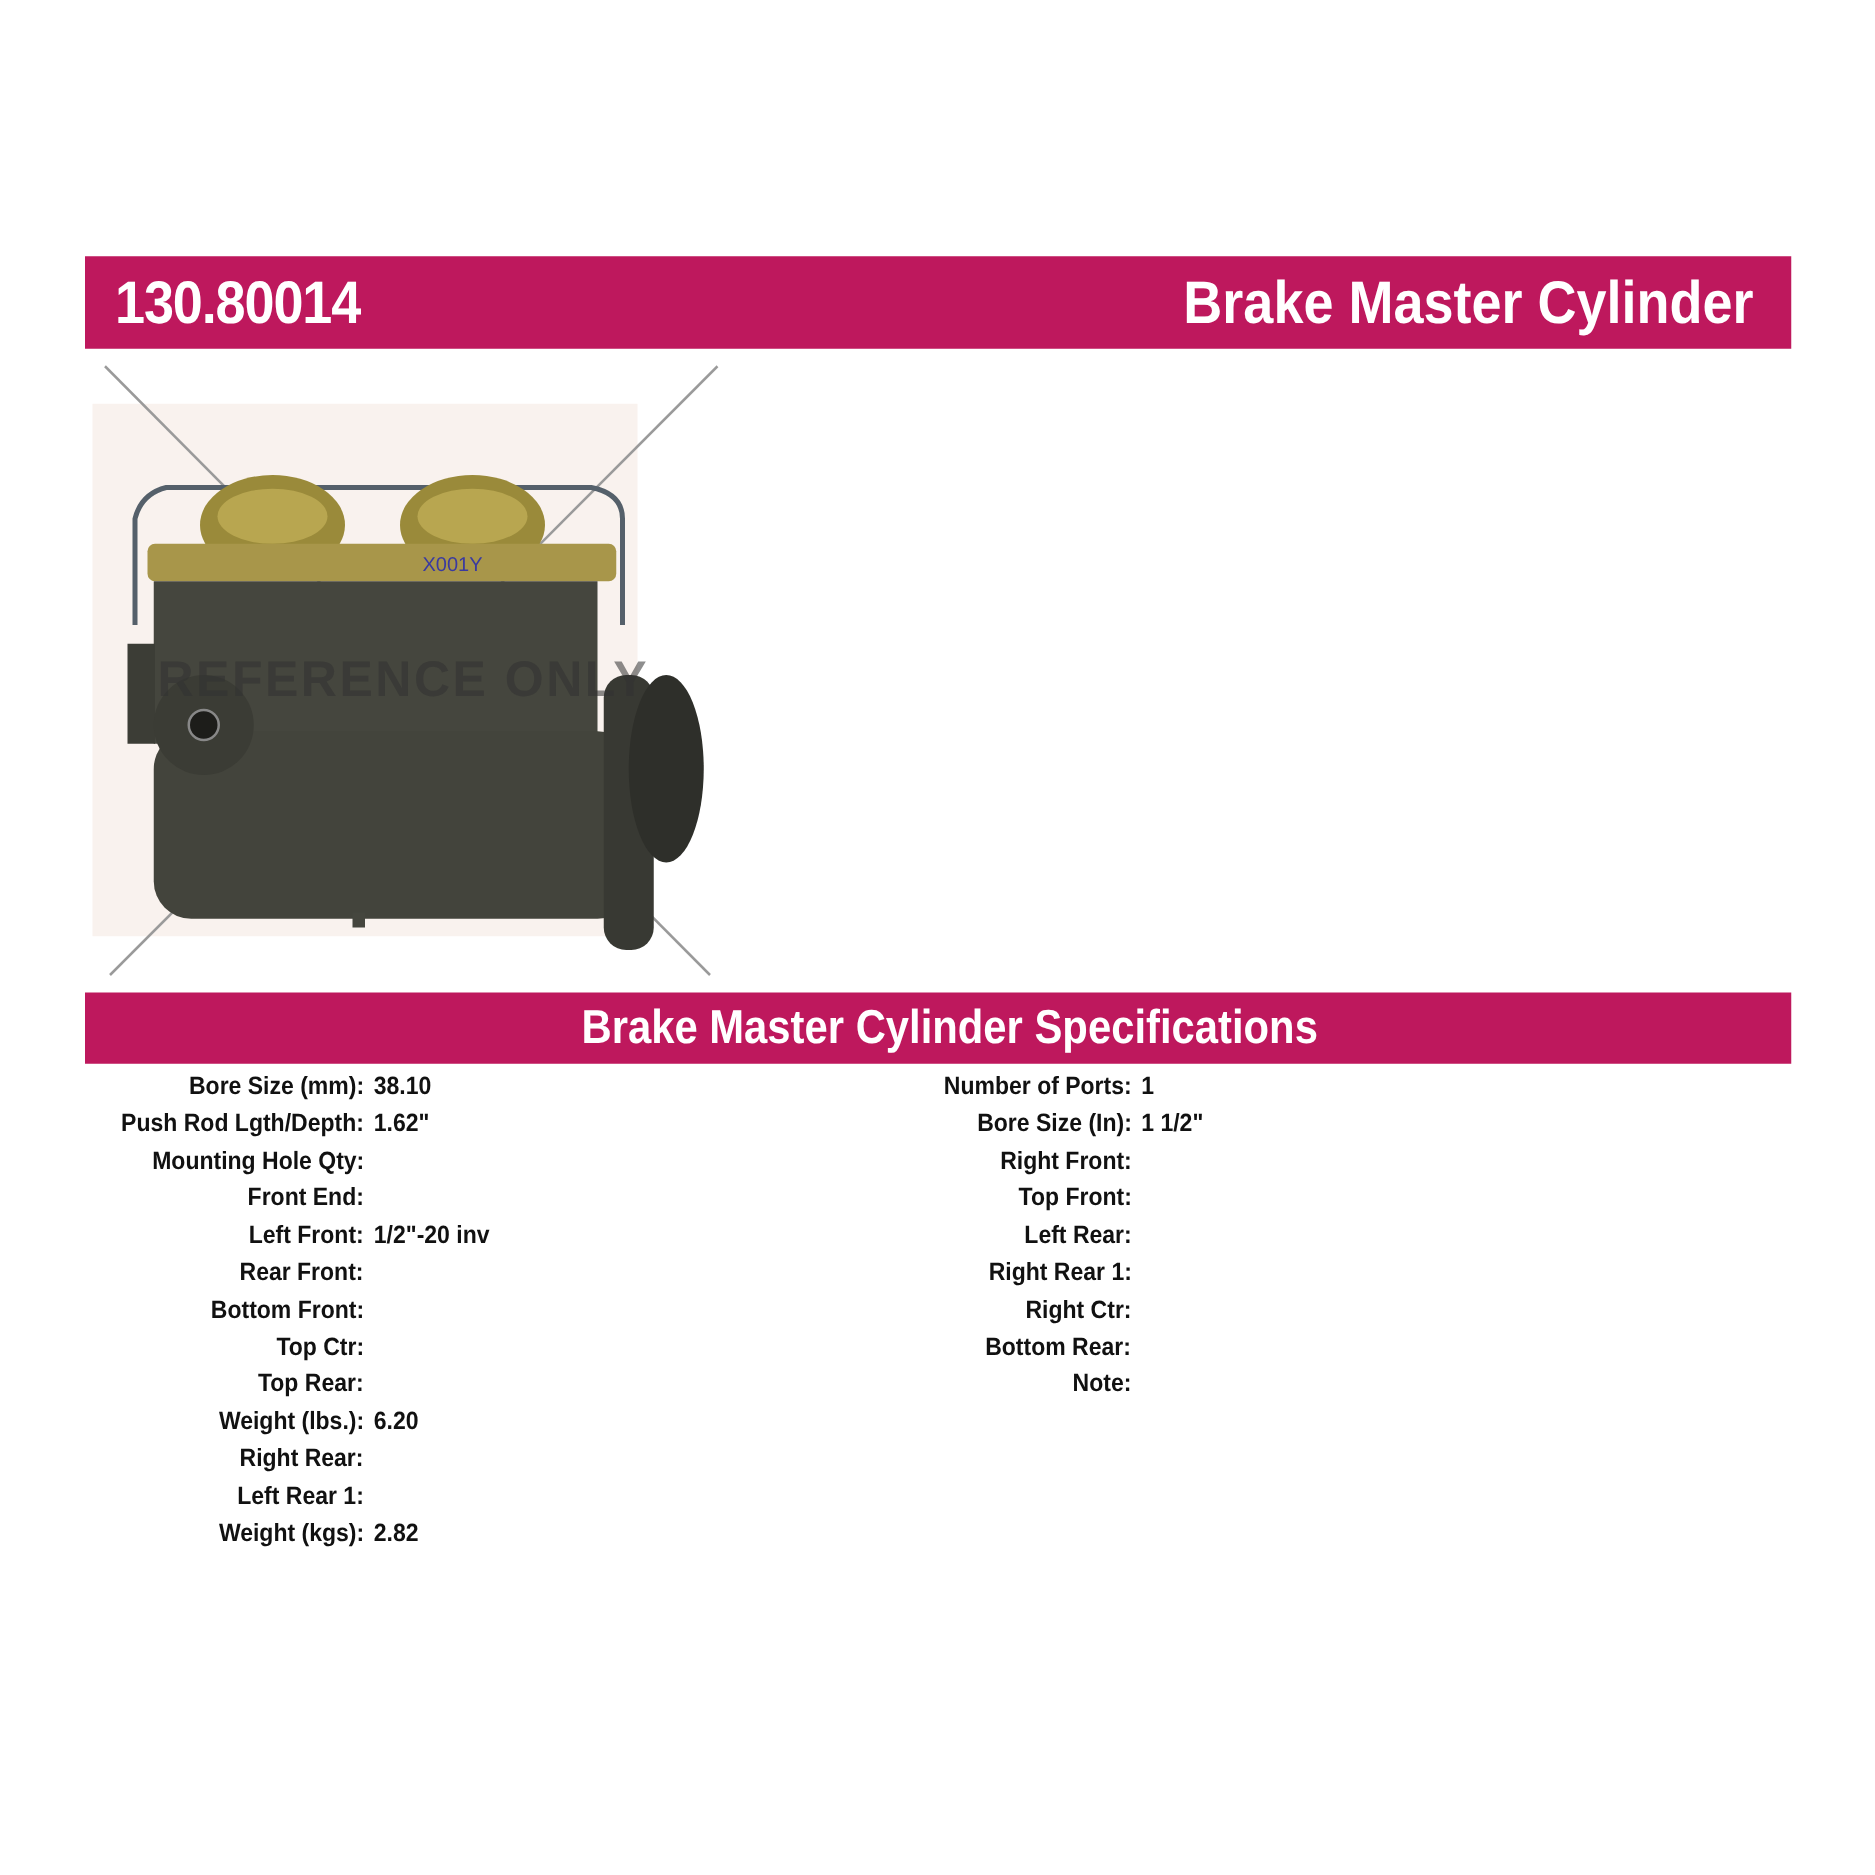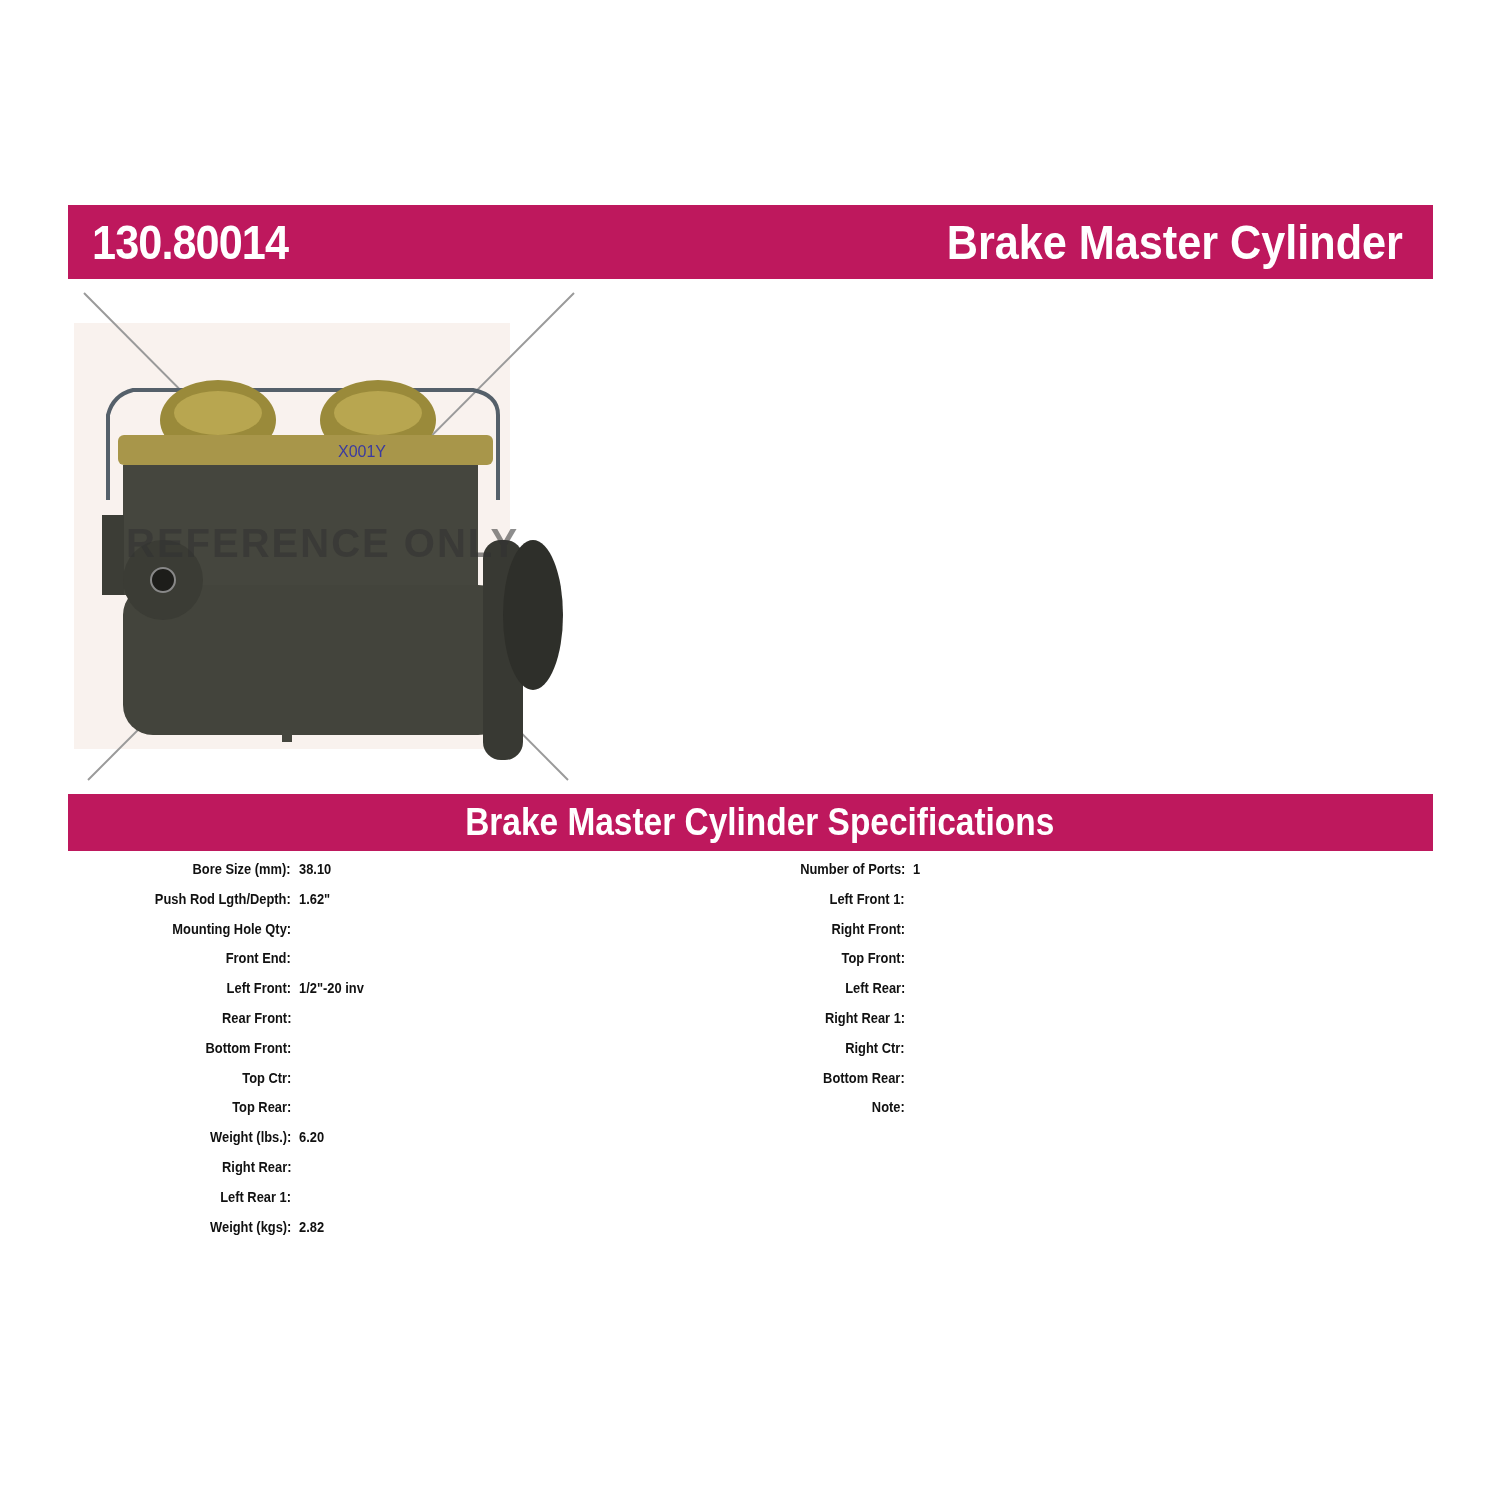--- a/index.html
+++ b/index.html
@@ -9,21 +9,21 @@
          font-weight:bold; box-sizing:border-box; }
   .title-bar { top:205px; height:74px; }
   .title-bar .pn { position:absolute; left:24px; top:10px; font-size:48px; letter-spacing:-1px; transform:scaleX(0.9); transform-origin:left center; }
   .title-bar .name { position:absolute; right:30px; top:10px; font-size:48px; transform:scaleX(0.9); transform-origin:right center; }
   .spec-bar { top:794px; height:57px; text-align:center;padding-left:18px; }
   .spec-bar span { display:inline-block; font-size:38px; line-height:57px; transform:scaleX(0.88); }
 
   .photo { position:absolute; left:74px; top:323px; width:436px; height:426px; background:#f9f2ee; }
   .photo svg { position:absolute; left:-6px; top:-38px; }
 
-  .specs { position:absolute; top:855px; font-size:14px; font-weight:bold; color:#111; }
+  .specs { position:absolute; top:855px; font-size:20px; font-weight:bold; color:#111; }
   .row { height:29.8px; line-height:29.8px; white-space:nowrap; position:relative; }
   .lbl { position:absolute; right:0; text-align:right; transform:scaleX(0.92); transform-origin:right center; }
   .val { position:absolute; left:8px; transform:scaleX(0.92); transform-origin:left center; }
   .col-left { left:0; width:291px; }
   .col-right { left:0; width:905px; }
   .col-left .val, .col-right .val { left:calc(100% + 8px); }
 </style>
 </head>
 <body>
 
@@ -122,22 +122,22 @@
       <span class="val">2.82</span>
     </div>
 </div>
 
 <div class="specs col-right">
   <div class="row">
       <span class="lbl">Number of Ports:</span>
       <span class="val">1</span>
     </div>
   <div class="row">
-      <span class="lbl">Left Front 1:</span>
-      <span class="val"></span>
+      <span class="lbl">Bore Size (In):</span>
+      <span class="val">1 1/2"</span>
     </div>
   <div class="row">
       <span class="lbl">Right Front:</span>
       <span class="val"></span>
     </div>
   <div class="row">
       <span class="lbl">Top Front:</span>
       <span class="val"></span>
     </div>
   <div class="row">

